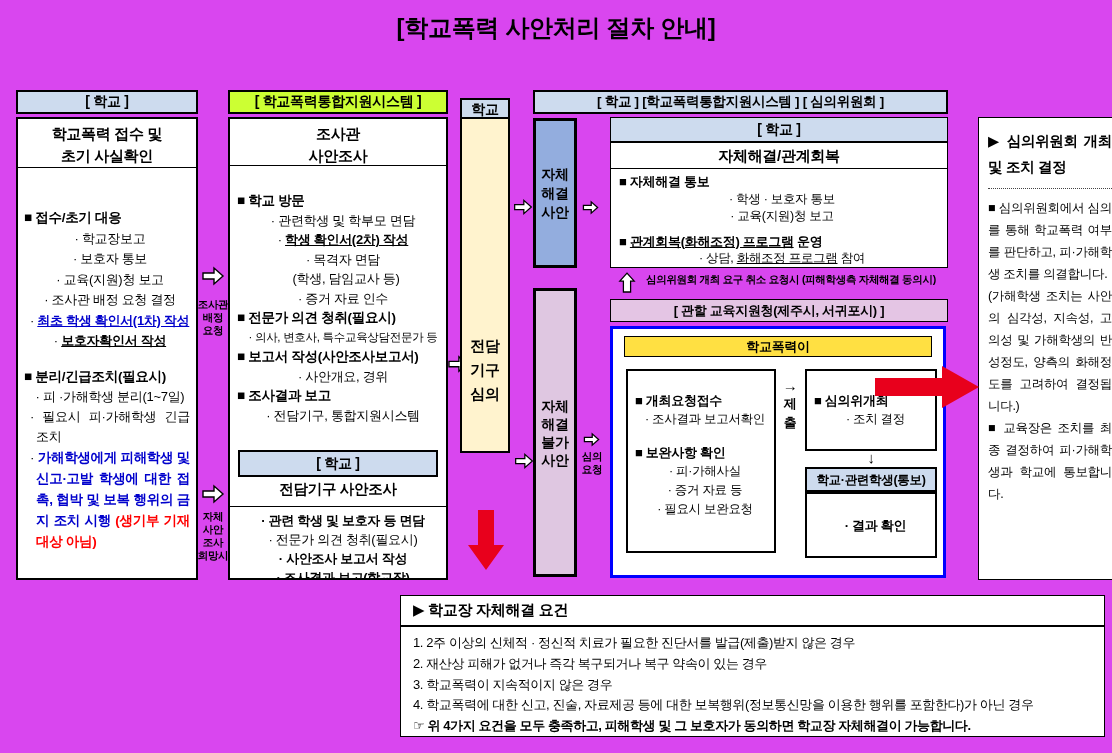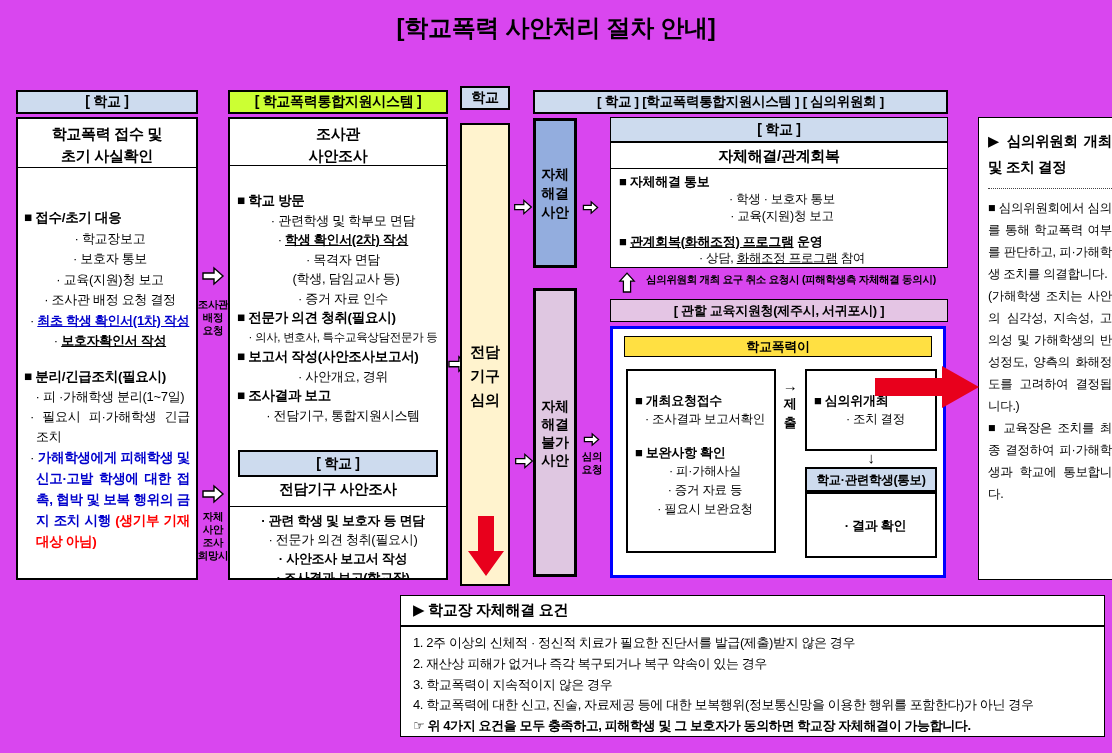--- a/index.html
+++ b/index.html
@@ -180,22 +180,22 @@
       <div class="i bold">· 조사결과 보고(학교장)</div>
     </div>
   </div>
 
   <div class="abs" style="left:447px;top:355px">
     <svg width="22" height="18" viewBox="0 0 24 20">
         <path d="M2 7 H13 V2 L22 10 L13 18 V13 H2 Z" fill="#fff" stroke="#000" stroke-width="1.5"></path>
       </svg>
   </div>
 
-  <div class="hdr" style="left:460px;top:86px;width:50px;height:24px">학교</div>
-  <div class="yellowcol" style="left:460px;top:123px;width:50px;height:463px">
+  <div class="hdr" style="left:460px;top:98px;width:50px;height:24px">학교</div>
+  <div class="yellowcol" style="left:460px;top:117px;width:50px;height:336px">
     <div class="lbl pre">전담
 기구
 심의</div>
     <div class="abs" style="left:4px;top:390px">
       <svg width="40" height="62" viewBox="0 0 40 62">
           <path d="M20 61 L2 36 H12 V1 H28 V36 H38 Z" fill="#E8001C"></path>
         </svg>
     </div>
   </div>
 

